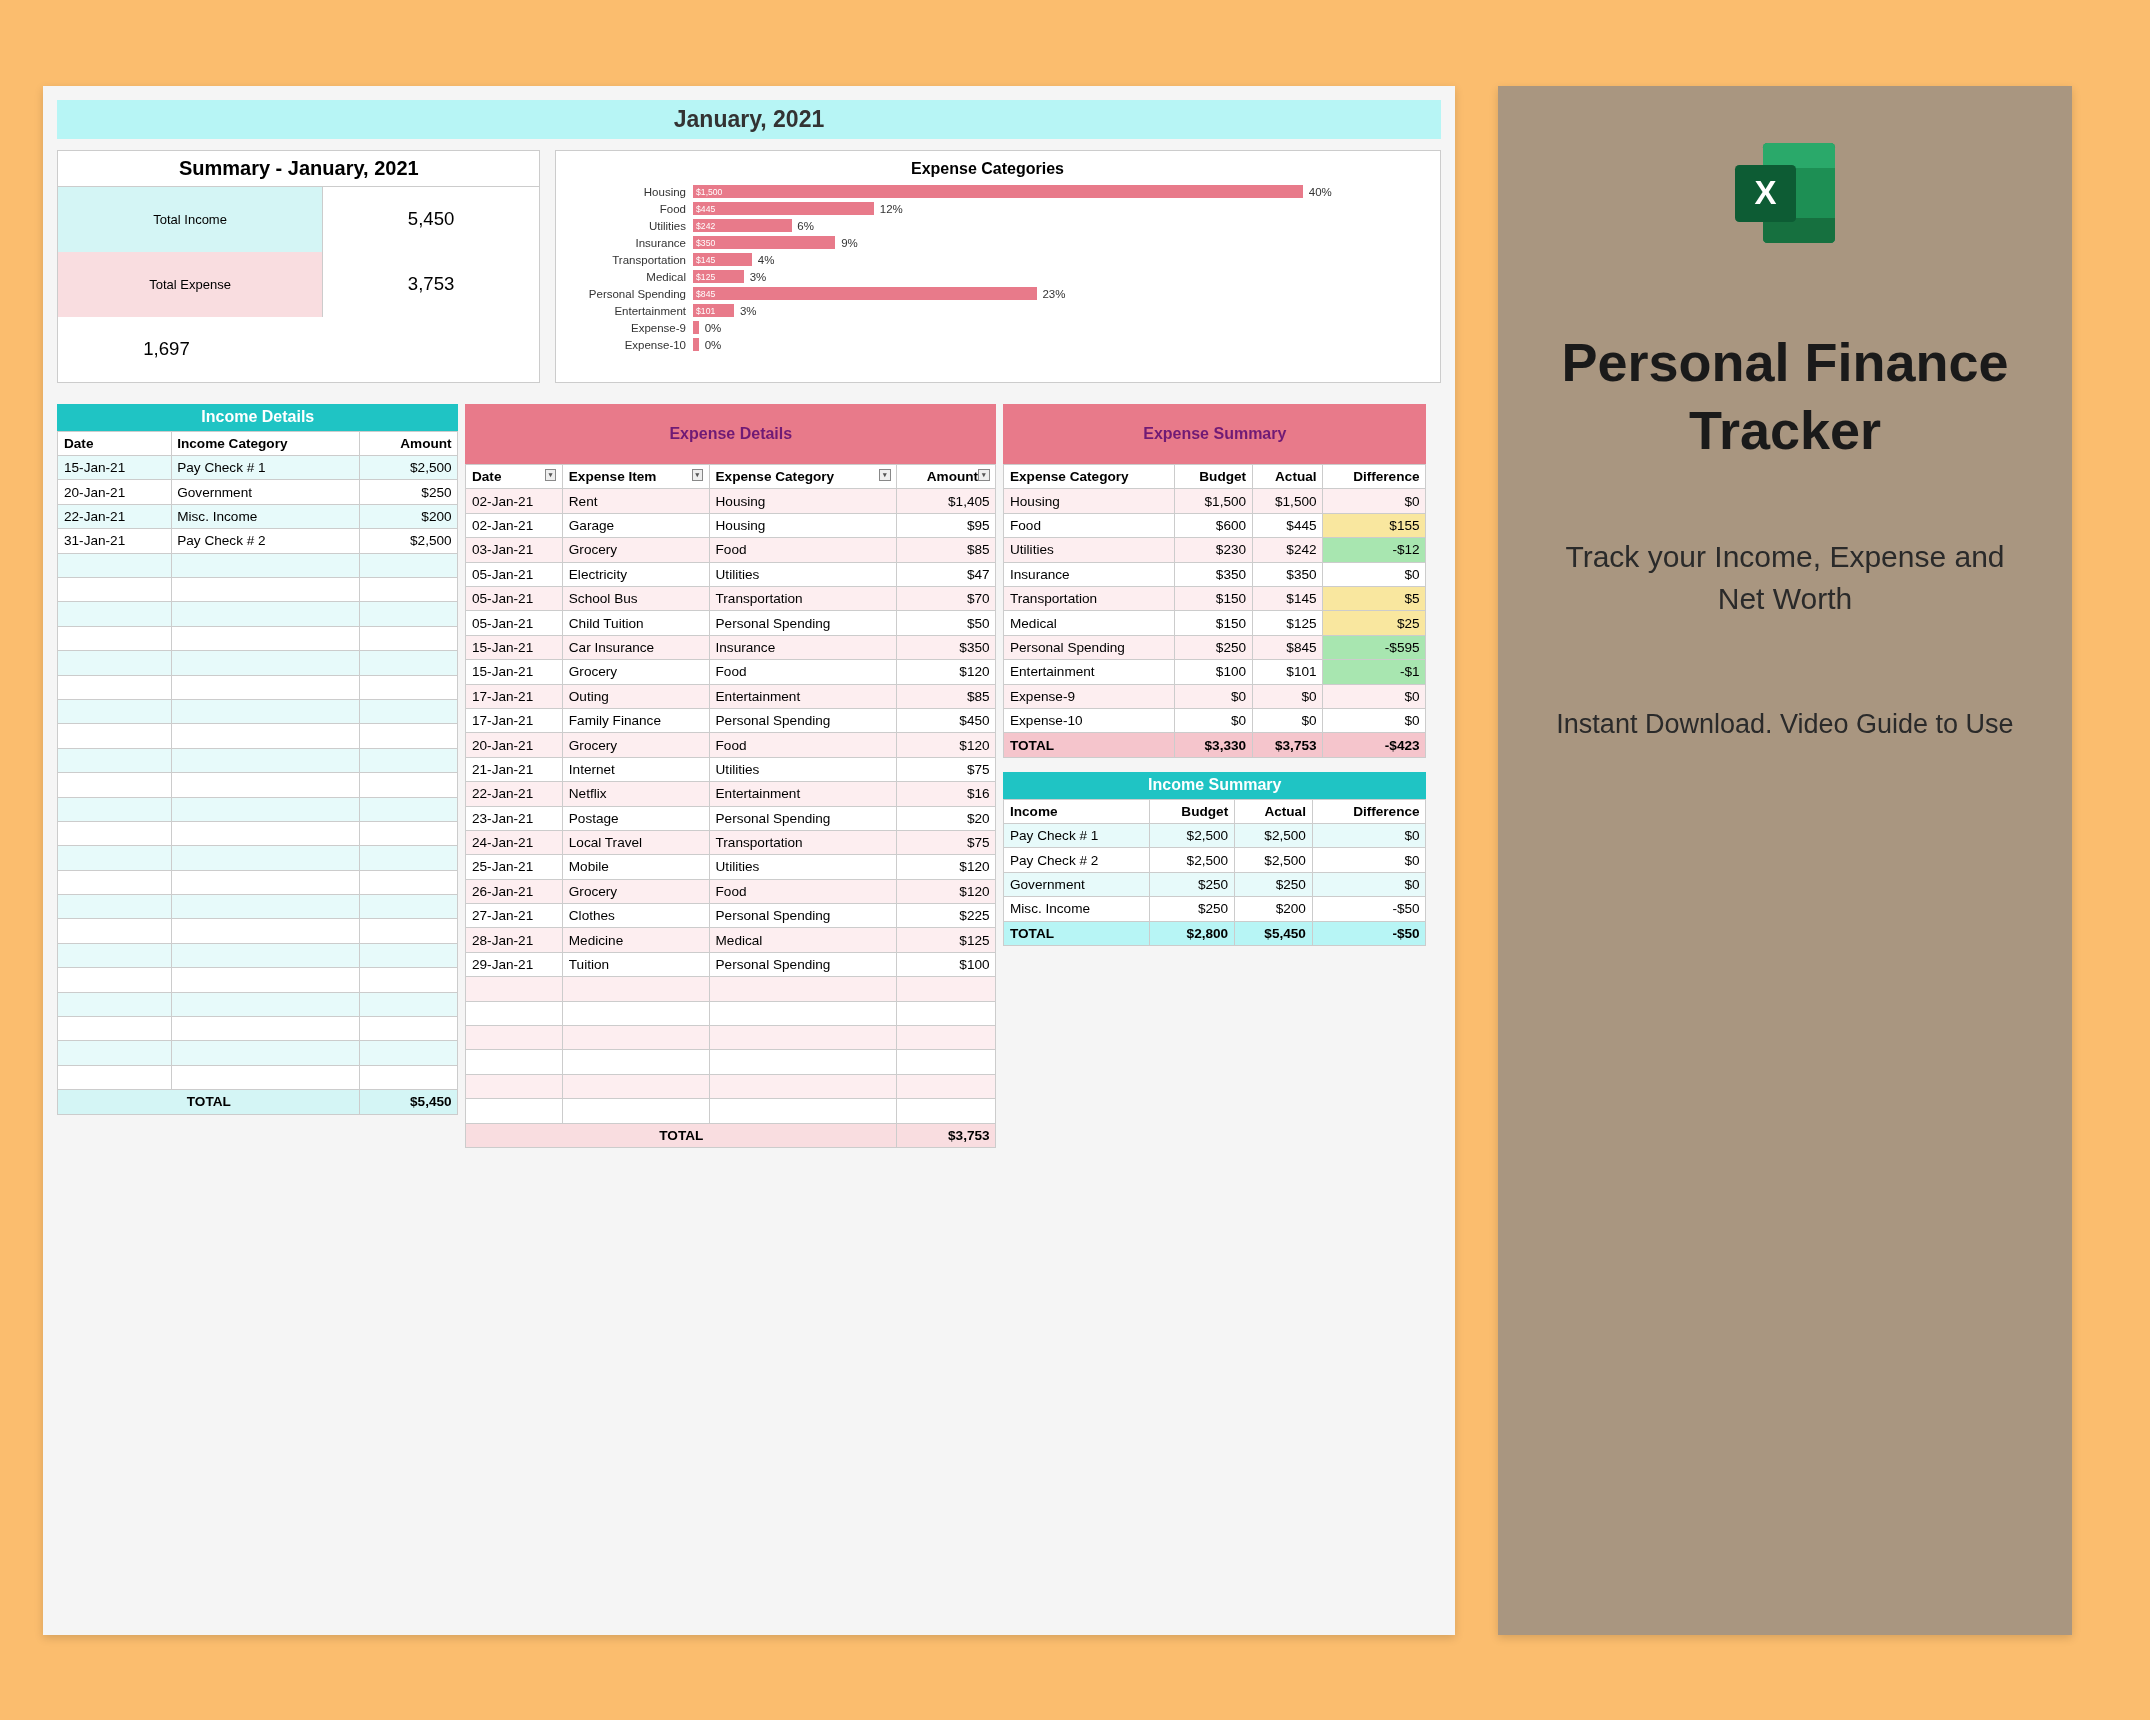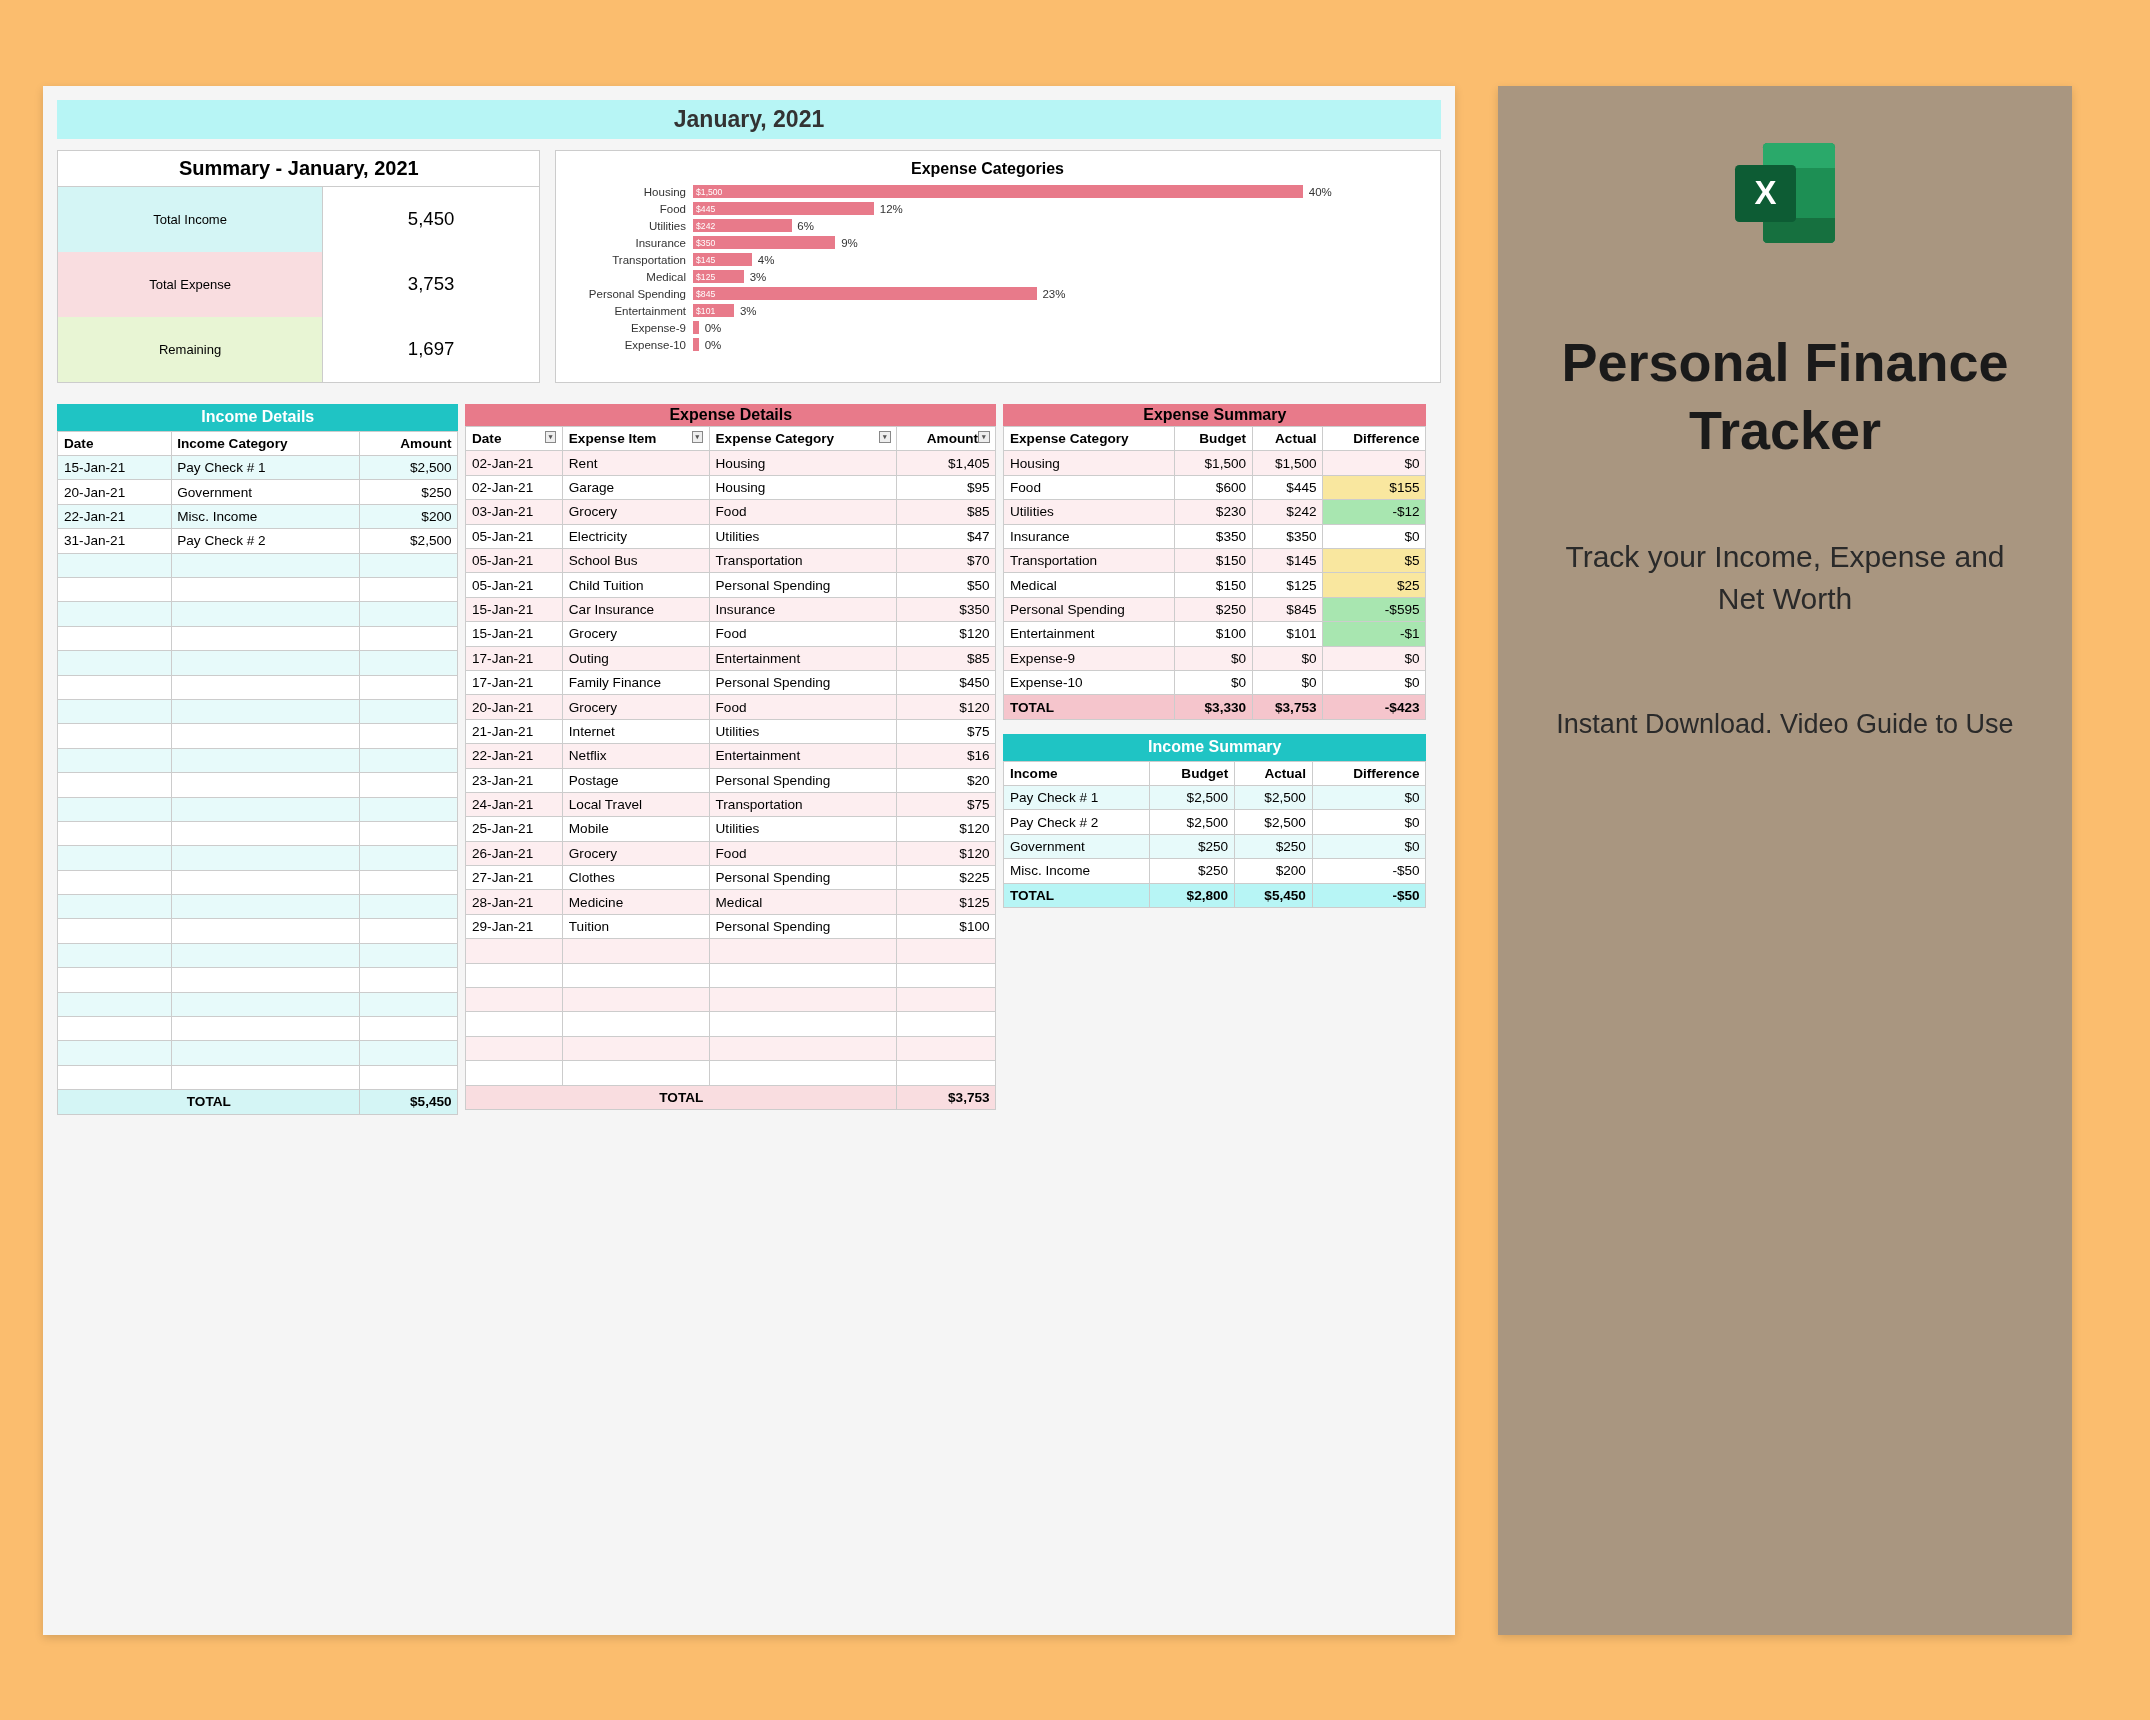--- a/index.html
+++ b/index.html
@@ -18,21 +18,21 @@
 .chart-row{display:flex;align-items:center;height:17px;font-size:11.5px}
 .chart-cat{width:129px;text-align:right;padding-right:7.2px;color:#333}
 .chart-bar-area{flex:1;display:flex;align-items:center;gap:5.7px}
 .chart-bar{background:#e87a8a;height:13px;color:#fff;font-size:8.6px;padding:1.4px 2.9px;display:flex;align-items:center;white-space:nowrap;overflow:hidden}
 .chart-pct{font-size:11.5px;color:#333}
 .tables-row{display:flex;gap:7px}
 .tbl{border-collapse:collapse;font-size:13.6px}
 .tbl th,.tbl td{border:0.7px solid #ccc;padding:3.6px 5.7px;height:24.4px}
 .tbl th{background:#fff;text-align:left;font-weight:bold}
 .hdr-teal{background:#1fc4c4;color:#fff;text-align:center;font-weight:bold;font-size:16px;padding:4.3px}
-.hdr-pink{background:#e87a8a;color:#000000;text-align:center;font-weight:bold;font-size:16px;padding:2px}
+.hdr-pink{background:#e87a8a;color:#701a75;text-align:center;font-weight:bold;font-size:16px;padding:21px}
 .filter-btn{float:right;width:11.5px;height:11.5px;border:0.7px solid #888;background:#eee;display:inline-flex;align-items:center;justify-content:center;font-size:7.2px;color:#555}
 .income-tbl{width:401px}.income-tbl td:nth-child(3),.income-tbl th:nth-child(3){text-align:right}
 .income-tbl tr:nth-child(odd) td{background:#e7fafa}.income-tbl tr:nth-child(even) td{background:#fff}
 .expense-tbl{width:531px}.expense-tbl td:nth-child(4),.expense-tbl th:nth-child(4){text-align:right}
 .expense-tbl tr:nth-child(odd) td{background:#fdeef0}.expense-tbl tr:nth-child(even) td{background:#fff}
 .right-col{display:flex;flex-direction:column;gap:14.3px}
 .expsum-tbl{width:423px}.expsum-tbl td:nth-child(n+2),.expsum-tbl th:nth-child(n+2){text-align:right}
 .expsum-tbl tr:nth-child(odd) td{background:#fdeef0}.expsum-tbl tr:nth-child(even) td{background:#fff}
 .incsum-tbl{width:423px}.incsum-tbl td:nth-child(n+2),.incsum-tbl th:nth-child(n+2){text-align:right}
 .incsum-tbl tr:nth-child(odd) td{background:#e7fafa}.incsum-tbl tr:nth-child(even) td{background:#fff}
@@ -62,21 +62,20 @@
       <div class="summary-title">Summary - January, 2021</div>
       <div class="summary-row">
           <div class="summary-label inc-bg">Total Income</div>
           <div class="summary-value">5,450</div>
         </div>
       <div class="summary-row">
           <div class="summary-label exp-bg">Total Expense</div>
           <div class="summary-value">3,753</div>
         </div>
       <div class="summary-row">
-          <div class="summary-label rem-bg">Remaining</div>
           <div class="summary-value">1,697</div>
         </div>
     </div>
     <div class="chart-box">
       <div class="chart-title">Expense Categories</div>
       <div id="chart-rows">
           <div class="chart-row">
             <div class="chart-cat">Housing</div>
             <div class="chart-bar-area">
               <div class="chart-bar" style="width:85%">$1,500</div>

